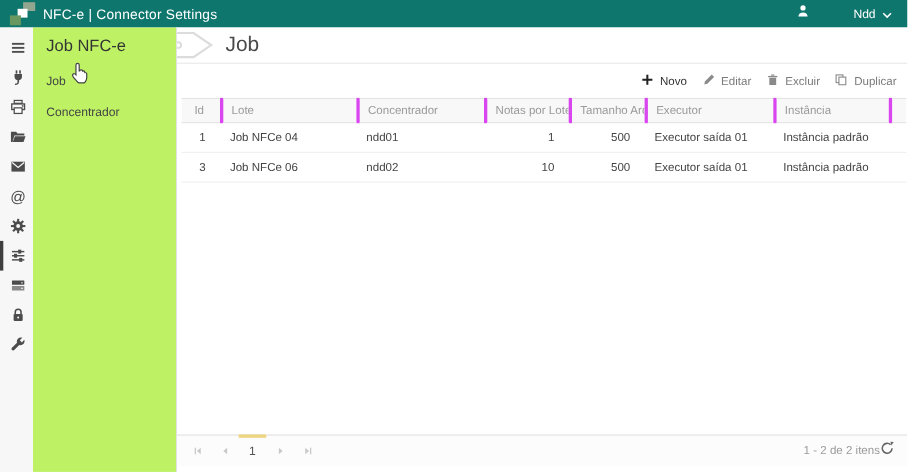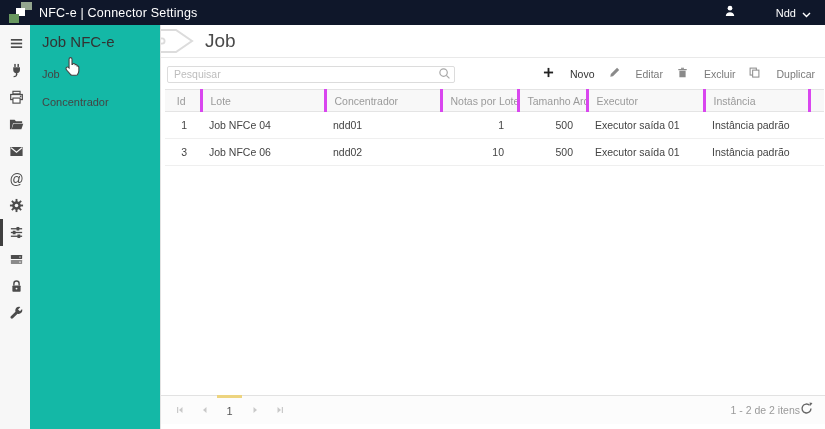--- a/index.html
+++ b/index.html
@@ -1,58 +1,58 @@
 <!DOCTYPE html>
 <html><head>
 <meta charset="utf-8">
 <style>
   * { margin:0; padding:0; box-sizing:border-box; }
   html,body { width:825px; height:429px; overflow:hidden; background:#fff;
     font-family:"Liberation Sans","DejaVu Sans",sans-serif; }
 
   
-  .topbar { height:25px; background:#0f172a; display:flex; align-items:center; color:#fff; }
+  .topbar { height:25px; background:#0f766e; display:flex; align-items:center; color:#fff; }
   .logo { width:32px; height:25px; position:relative; margin-left:3px; flex:0 0 auto; }
   .logo .sq { position:absolute; }
   .logo .sq1 { left:18px; top:2px;  width:11px; height:8px;  background:#93a68f; }
   .logo .sq2 { left:13px; top:8px;  width:9px;  height:8px;  background:#ffffff; }
   .logo .sq3 { left:6px;  top:14px; width:10px; height:9px;  background:#68975f; }
   .topbar-title { font-size:12.5px; margin-left:4px; letter-spacing:.2px; }
   .topbar-right { margin-left:auto; display:flex; align-items:center; gap:6px; padding-right:14px; }
   .user-name { font-size:11px;padding-left:33px; }
 
   
   .app { display:flex; height:404px; position:relative; }
 
   
   .iconstrip { width:30px; background:#f7f7f7; flex:0 0 auto; display:flex; flex-direction:column; padding-top:5px; }
   .istrip-item { height:27px; display:flex; align-items:center; justify-content:center; border-left:3px solid transparent; cursor:pointer; }
   .istrip-item.active { border-left-color:#3f3f3f; }
   .istrip-item svg { display:block; }
 
   
-  .sidebar { width:130px; background:#14b8a6; flex:0 0 auto; }
+  .sidebar { width:130px; background:#bef264; flex:0 0 auto; }
   .sidebar-title { font-size:15px; color:#333; padding:8px 0 10px 12px; }
   .side-item { font-size:11px; color:#444; padding:8px 0 8px 12px; cursor:pointer; }
 
   
   .main { flex:1; background:#fff; border-left:1px solid #e2e2e2; display:flex; flex-direction:column; overflow:hidden; }
   .page-header { height:33px; display:flex; align-items:center; border-bottom:1px solid #e9e9e9; }
   .page-header svg { flex:0 0 auto; }
   .page-title { font-size:19px; color:#4a4a4a; margin-left:10px; }
 
   .toolbar-row { height:31px; display:flex; align-items:center; padding:0 10px 0 6px; }
   .search-wrap { position:relative; width:288px; }
   .search-input { width:100%; height:17px; border:1px solid #dcdcdc; border-radius:2px;
      font-size:10.5px; padding:0 18px 0 6px; color:#555; outline:none;
      font-family:"Liberation Sans","DejaVu Sans",sans-serif; }
   .search-input::placeholder { color:#bdbdbd; }
   .search-icon { position:absolute; right:4px; top:2px; }
   .toolbar-buttons { margin-left:auto; display:flex; align-items:center; gap:14px; }
-  .tb-btn { display:flex; align-items:center; gap:16px; font-size:10.5px; color:#7a7a7a; cursor:pointer; }
+  .tb-btn { display:flex; align-items:center; gap:6px; font-size:10.5px; color:#7a7a7a; cursor:pointer; }
   .tb-btn.primary { color:#333; }
 
   
   table.grid { border-collapse:collapse; margin-left:4px; width:659px; table-layout:fixed; font-size:10.5px; }
   .grid th { background:#f8f8f8; color:#9a9a9a; font-weight:normal; text-align:left;
      border-top:1px solid #e4e4e4; border-bottom:1px solid #e4e4e4; border-right:3px solid #d946ef;
      height:22px; padding:0 8px; overflow:hidden; white-space:nowrap; }
   .grid th:last-child { border-right:none; }
   .grid td { color:#444; height:27px; padding:0 8px; border-bottom:1px solid #efefef;
      overflow:hidden; white-space:nowrap; }
@@ -196,29 +196,20 @@
 
     <div class="page-header">
       <svg width="36" height="28" viewBox="0 0 36 28" style="margin-left:-2px;">
         <path d="M-10 3 H17 L33 14 L17 25 H-10 z" fill="#fff" stroke="#dcdcdc" stroke-width="2"></path>
         <circle cx="3" cy="14" r="2.6" fill="#fff" stroke="#dcdcdc" stroke-width="1.8"></circle>
       </svg>
       <div class="page-title">Job</div>
     </div>
 
     <div class="toolbar-row">
-      <div class="search-wrap">
-        <input class="search-input" type="text" placeholder="Pesquisar" style="">
-        <span class="search-icon">
-          <svg width="13" height="13" viewBox="0 0 14 14">
-              <circle cx="6" cy="6" r="4" fill="none" stroke="#a8a8a8" stroke-width="1.3"></circle>
-              <line x1="9" y1="9" x2="12.3" y2="12.3" stroke="#a8a8a8" stroke-width="1.3"></line>
-            </svg>
-        </span>
-      </div>
       <div class="toolbar-buttons">
         <div class="tb-btn primary">
           <span>
             <svg width="11" height="11" viewBox="0 0 12 12" fill="#222">
                 <rect x="5" y="1" width="2" height="10"></rect>
                 <rect x="1" y="5" width="10" height="2"></rect>
               </svg>
           </span>
           <span>Novo</span>
         </div>

